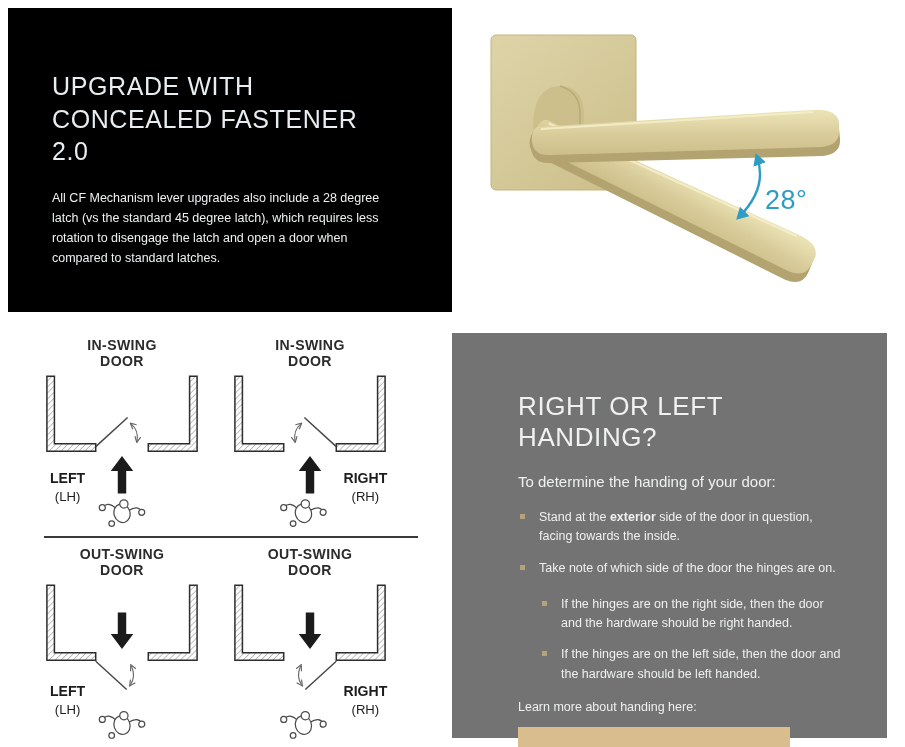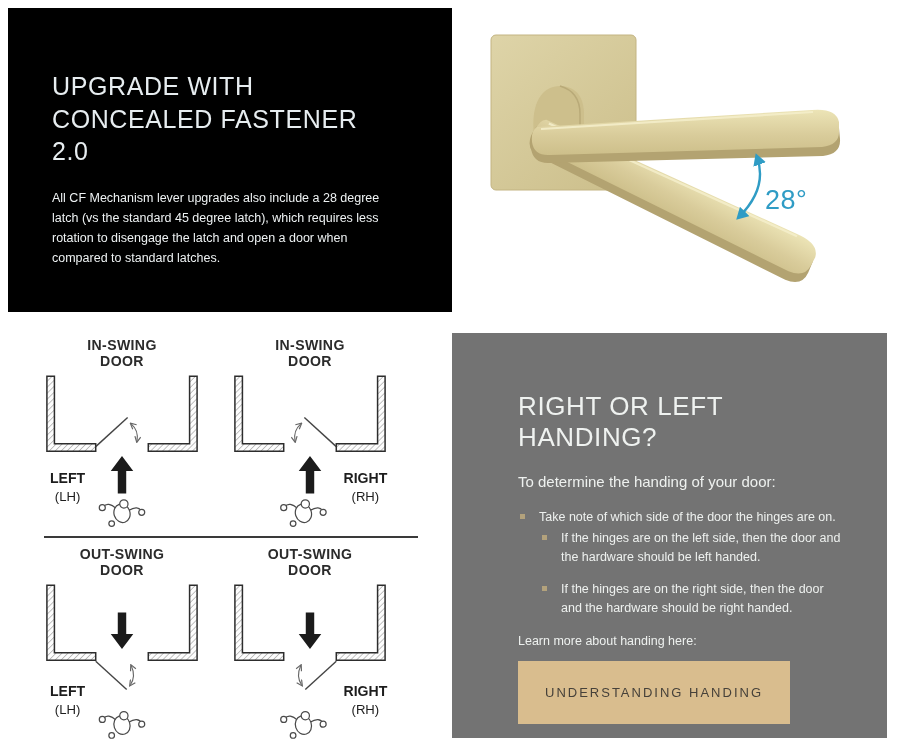--- a/index.html
+++ b/index.html
@@ -178,32 +178,36 @@
     <text class="abbr" x="159" y="182">(RH)</text>
     <use href="#person" x="93" y="194"></use>
   </svg>
 
 </section>
 
 <section class="handing-panel">
   <h2 class="handing-heading">RIGHT OR LEFT HANDING?</h2>
   <p class="handing-intro">To determine the handing of your door:</p>
 
-
-  <div class="bullet-row" style="margin-bottom:2px">
+  <div class="bullet-row">
+    <span class="sq"></span>
+    <p><span>Stand at the </span><span class="bold">exterior</span><span> side of the door in question, facing towards the inside.</span></p>
+  </div>
+
+  <div class="bullet-row" style="margin-bottom:16px">
     <span class="sq"></span>
     <p>Take note of which side of the door the hinges are on.</p>
   </div>
 
   <div class="bullet-row sub">
     <span class="sq"></span>
+    <p>If the hinges are on the right side, then the door and the hardware should be right handed.</p>
+  </div>
+
+  <div class="bullet-row sub">
+    <span class="sq"></span>
     <p>If the hinges are on the left side, then the door and the hardware should be left handed.</p>
-  </div>
-
-  <div class="bullet-row sub">
-    <span class="sq"></span>
-    <p>If the hinges are on the right side, then the door and the hardware should be right handed.</p>
   </div>
 
   <p class="learn-more">Learn more about handing here:</p>
 
   <button class="understanding-btn">UNDERSTANDING HANDING</button>
 </section>
 
 </body></html>

